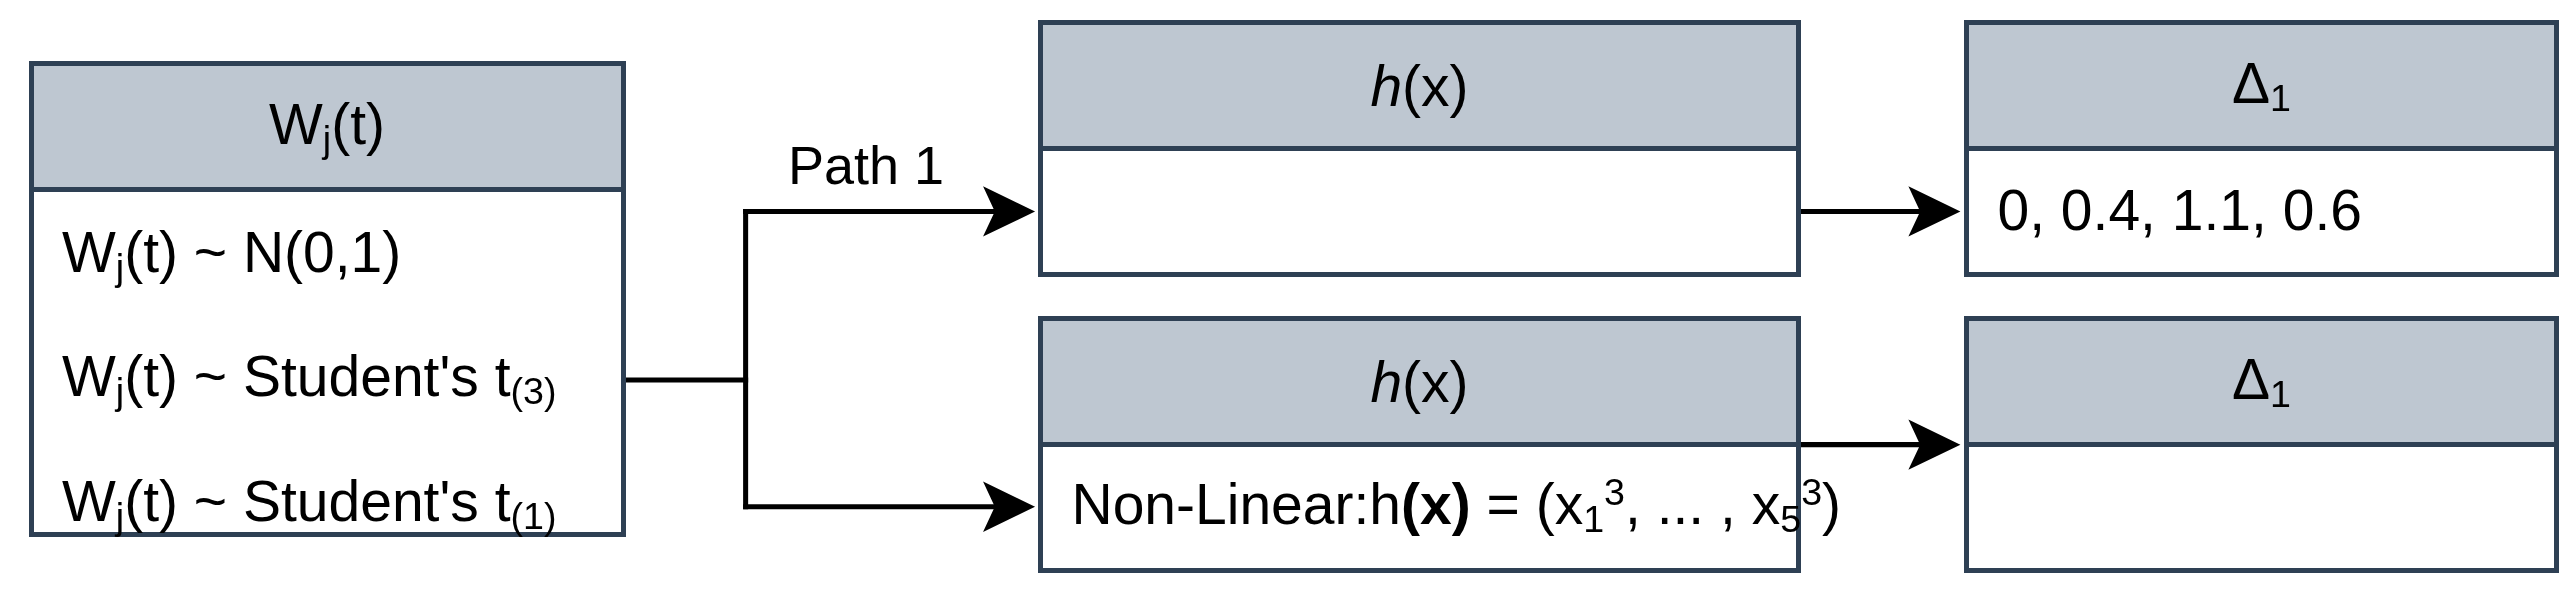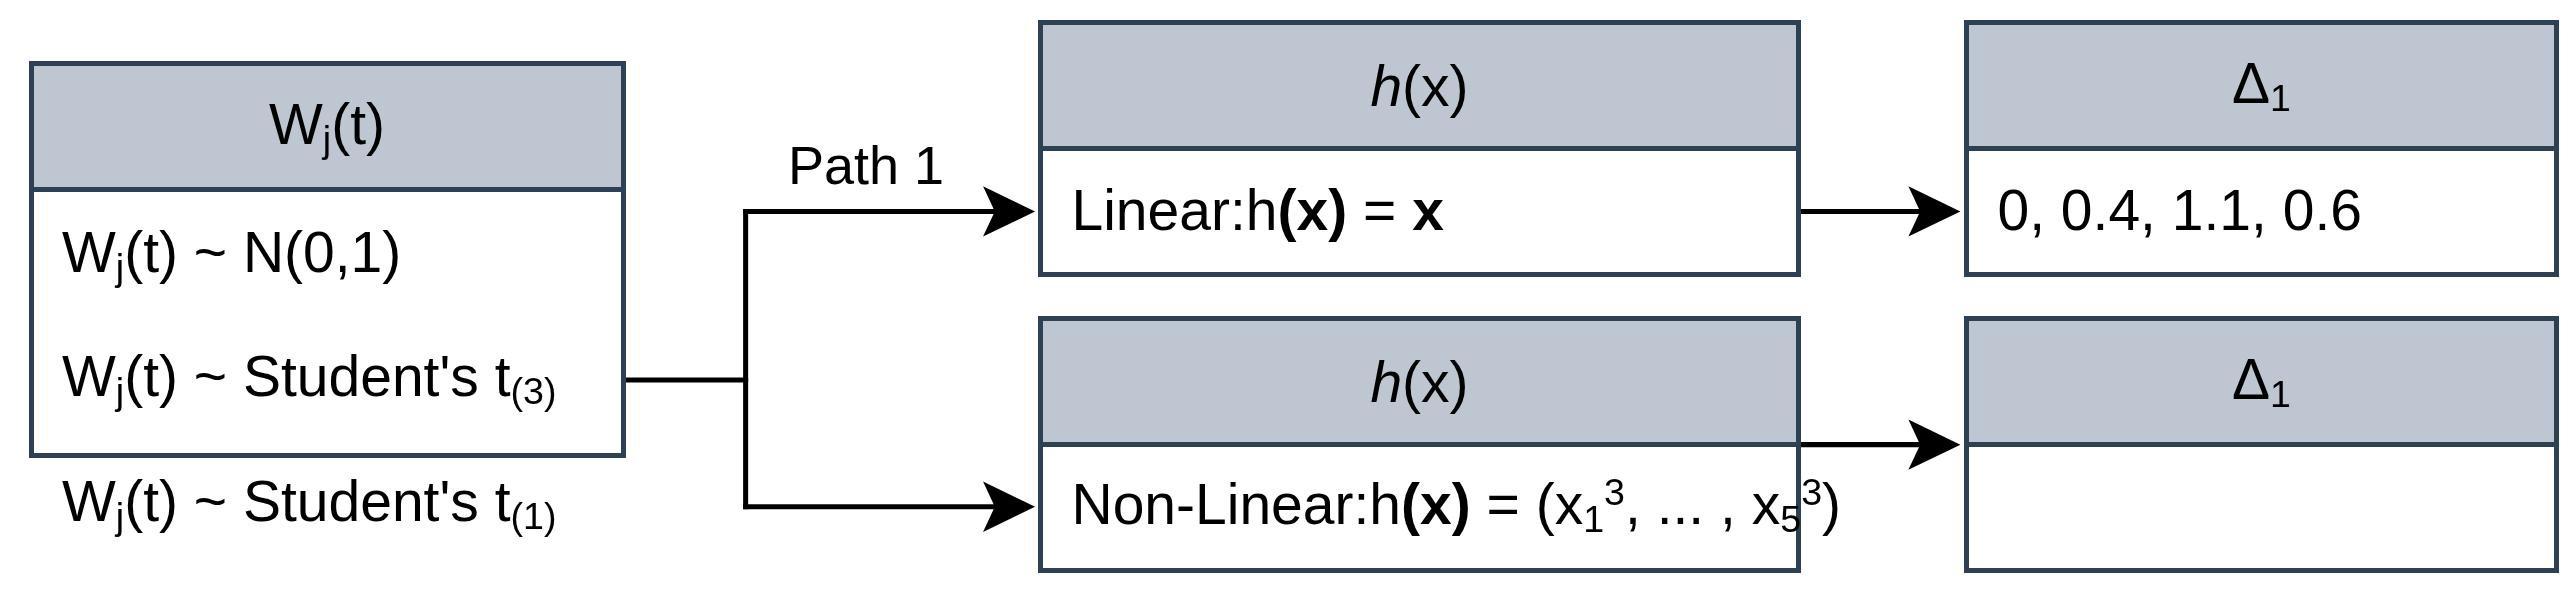--- a/index.html
+++ b/index.html
@@ -74,37 +74,34 @@
     <line x1="885" y1="604" x2="1190" y2="604"></line>
     <polygon points="1233,604 1171,574 1185,604 1171,634"></polygon>
     <line x1="2144" y1="252" x2="2293" y2="252"></line>
     <polygon points="2336,252 2274,222 2288,252 2274,282"></polygon>
     <line x1="2144" y1="530" x2="2293" y2="530"></line>
     <polygon points="2336,530 2274,500 2288,530 2274,560"></polygon>
   </svg>
 
   <div class="plabel" style="left:740px;top:134px;">Path 1</div>
 
-  <div class="box" style="left:28.5px;top:61px;width:597px;height:397px;">
+  <div class="box" style="left:28.5px;top:61px;width:597px;height:476px;">
     <div class="hdr">
       <span><span>W</span><span class="sub">j</span><span>(t)</span></span>
     </div>
     <div class="bdy col">
       <span><span>W</span><span class="sub">j</span><span>(t) ~ N(0,1)</span></span>
       <span><span>W</span><span class="sub">j</span><span>(t) ~ Student's t</span><span class="sub">(3)</span></span>
       <span><span>W</span><span class="sub">j</span><span>(t) ~ Student's t</span><span class="sub">(1)</span></span>
     </div>
   </div>
 
   <div class="box" style="left:1038px;top:20px;width:763px;height:257px;">
     <div class="hdr">
       <span><span class="i">h</span><span>(x)</span></span>
-    </div>
-    <div class="bdy single">
-      <span><span>Linear:h</span><span class="b">(x)</span><span> = </span><span class="b">x</span></span>
     </div>
   </div>
 
   <div class="box" style="left:1038px;top:316px;width:763px;height:257px;">
     <div class="hdr">
       <span><span class="i">h</span><span>(x)</span></span>
     </div>
     <div class="bdy single">
       <span><span>Non-Linear:h</span><span class="b">(x)</span><span> = (x</span><span class="sub">1</span><span class="sup">3</span><span>, ... , x</span><span class="sub">5</span><span class="sup">3</span><span>)</span></span>
     </div>

